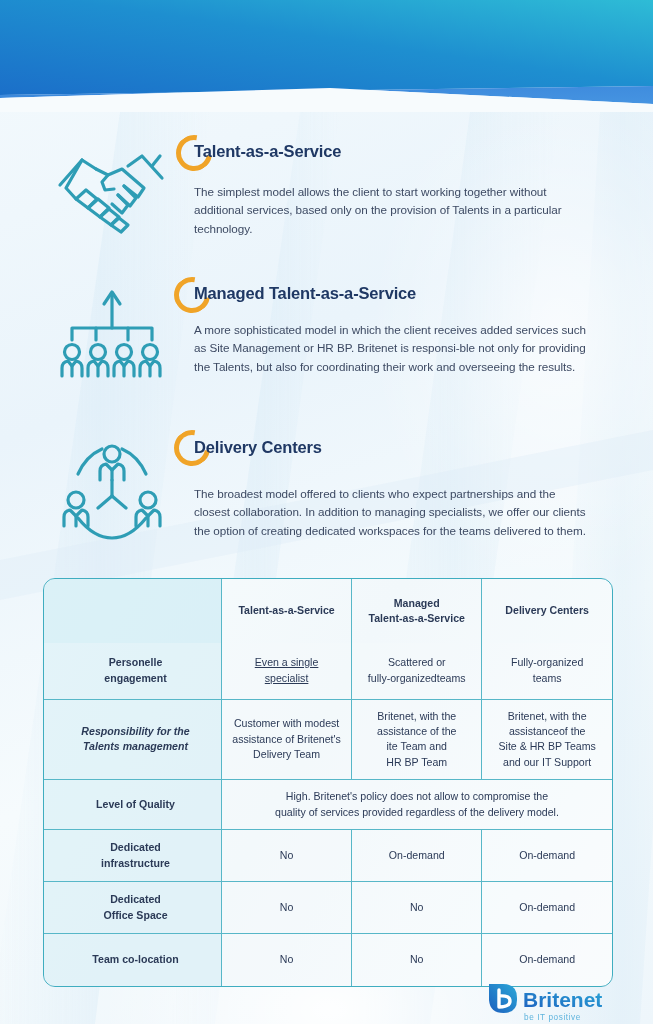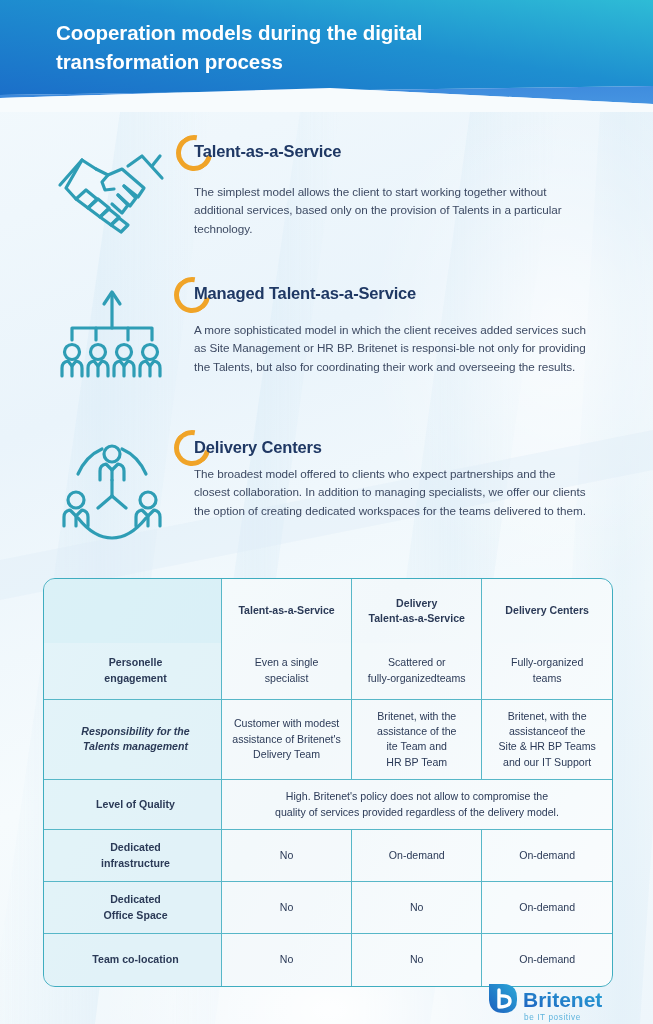--- a/index.html
+++ b/index.html
@@ -180,22 +180,20 @@
         <linearGradient id="hdr2" x1="0" y1="0" x2="1" y2="1">
           <stop offset="0%" stop-color="#2f7fd8"></stop>
           <stop offset="100%" stop-color="#3d8fe0"></stop>
         </linearGradient>
       </defs>
       <path d="M0,0 L653,0 L653,86 L0,95 Z" fill="url(#hdr)"></path>
       <path d="M0,95 L653,86 L653,104 L330,88 L0,98 Z" fill="url(#hdr2)" opacity="0.95"></path>
       <path d="M330,88 L653,104 L653,112 L0,112 L0,98 Z" fill="#ffffff" opacity="0.0"></path>
       <path d="M0,98 L330,88 L653,104 L653,112 L0,112 Z" fill="#f7fbfd"></path>
     </svg>
-    <div class="header-title" style="white-space: pre-line;">Cooperation models during the digital
-transformation process</div>
   </div>
 
   <div class="section" style="top:142px;">
     <div class="sec-icon">
       <svg width="118" height="100" viewBox="0 0 118 100" fill="none" stroke="#2e9db5" stroke-width="3.2" stroke-linecap="round" stroke-linejoin="round">
         <path d="M8 43 L30 18 L44 27"></path>
         <path d="M110 36 L90 14 L76 24"></path>
         <path d="M100 24 L108 14"></path>
         <path d="M44 27 L56 33 L70 27 L92 46 L86 55 L72 44"></path>
         <path d="M30 18 L14 46 L24 57"></path>
@@ -274,40 +272,40 @@
         <g>
           <circle cx="92" cy="62" r="8"></circle>
           <path d="M80 88 L80 79 Q80 73 86 72 L92 78 L98 72 Q104 73 104 79 L104 88"></path>
           <path d="M92 78 L92 88"></path>
         </g>
       </svg>
     </div>
     <div class="sec-body">
       <div class="ring" style="left:-20px; top:-8px;"></div>
       <h2 class="sec-title">Delivery Centers</h2>
-      <p class="sec-text" style="margin-top:8px; width:398px;">The broadest model offered to clients who expect partnerships and the closest collaboration. In addition to managing specialists, we offer our clients the option of creating dedicated workspaces for the teams delivered to them.</p>
+      <p class="sec-text" style="margin-top:28px; width:398px;">The broadest model offered to clients who expect partnerships and the closest collaboration. In addition to managing specialists, we offer our clients the option of creating dedicated workspaces for the teams delivered to them.</p>
     </div>
   </div>
 
   <div class="tbl-wrap">
     <table class="cmp">
       <thead>
         <tr class="r-head">
           <th class="col-label"></th>
           <th>Talent-as-a-Service</th>
-          <th style="white-space: pre-line;">Delivery
+          <th style="white-space: pre-line;">Managed
 Talent-as-a-Service</th>
           <th>Delivery Centers</th>
         </tr>
       </thead>
       <tbody>
         <tr style="height:56px;">
           <td class="col-label" style="white-space: pre-line;">Personelle
 engagement</td>
-          <td class="cell" style="white-space: pre-line;">Even a single
+          <td class="cell" style="white-space: pre-line; text-decoration: underline;">Even a single
 specialist</td>
           <td class="cell" style="white-space: pre-line;">Scattered or
 fully-organizedteams</td>
           <td class="cell" style="white-space: pre-line;">Fully-organized
 teams</td>
         </tr>
         <tr style="height:74px;">
           <td class="col-label" style="white-space: pre-line; font-style: italic;">Responsibility for the
 Talents management</td>
           <td class="cell" style="white-space: pre-line;">Customer with modest

